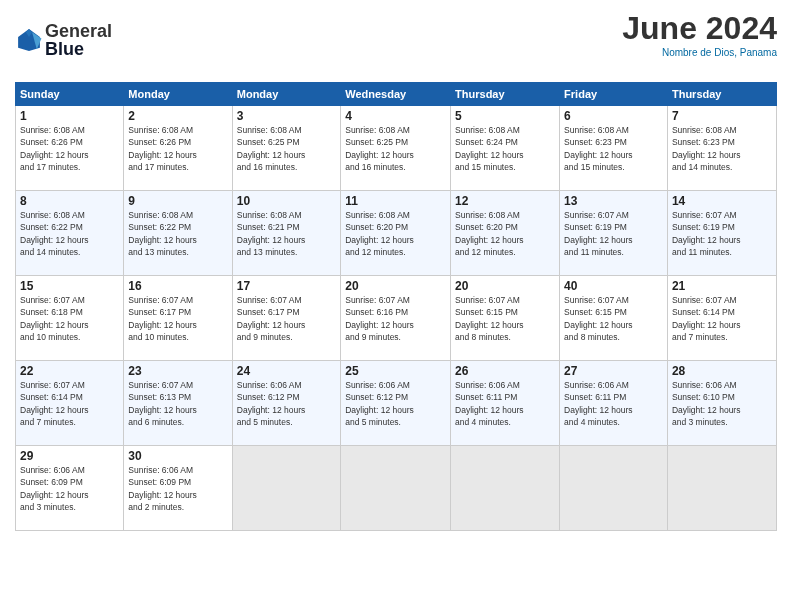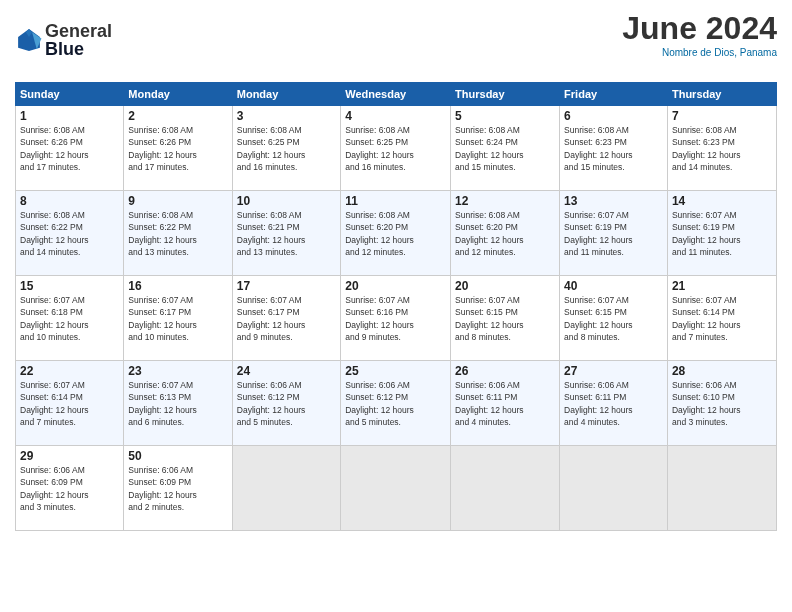--- a/index.html
+++ b/index.html
@@ -247,21 +247,21 @@
         <span class="day-num">28</span>
         <span class="day-info">Sunrise: 6:06 AM<br>Sunset: 6:10 PM<br>Daylight: 12 hours<br>and 3 minutes.</span>
       </td>
         </tr>
         <tr>
           <td>
         <span class="day-num">29</span>
         <span class="day-info">Sunrise: 6:06 AM<br>Sunset: 6:09 PM<br>Daylight: 12 hours<br>and 3 minutes.</span>
       </td>
           <td>
-        <span class="day-num">50</span>
+        <span class="day-num">30</span>
         <span class="day-info">Sunrise: 6:06 AM<br>Sunset: 6:09 PM<br>Daylight: 12 hours<br>and 2 minutes.</span>
       </td>
           <td class="empty"></td>
           <td class="empty"></td>
           <td class="empty"></td>
           <td class="empty"></td>
           <td class="empty"></td>
         </tr>
       </tbody>
   </table>

